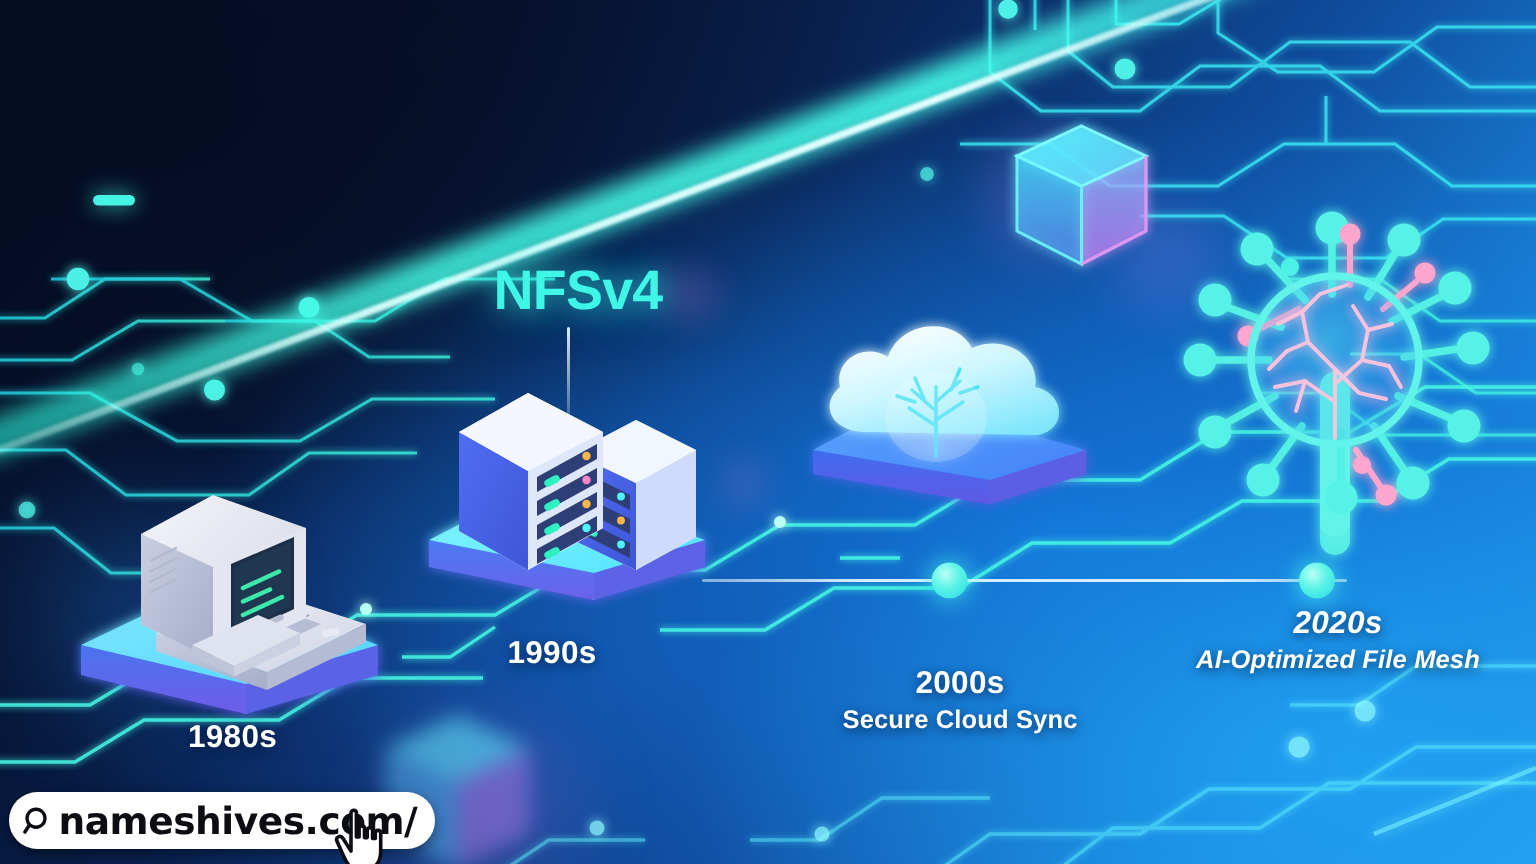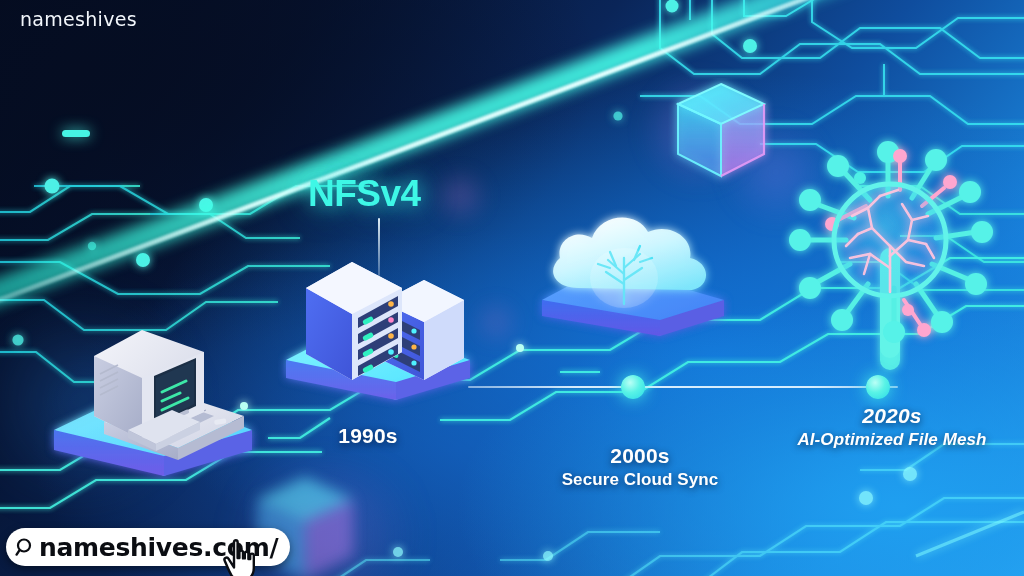--- a/index.html
+++ b/index.html
@@ -74,20 +74,21 @@
     background:#46f4e4;
     box-shadow:0 0 14px rgba(70,244,228,.85);
   }
 
   
   .eralabel{
     position:absolute;
     font-size:37px;font-weight:bold;letter-spacing:-.5px;
     color:#3ef7e6;
     text-shadow:0 0 20px rgba(62,247,230,.8), 0 0 40px rgba(40,210,235,.4);
+    margin-left:21px;
   }
   .stem{
     position:absolute;width:2px;border-radius:2px;
     background:linear-gradient(180deg,rgba(235,248,255,.95),rgba(235,248,255,.25));
   }
 
   
   .nodelabel{position:absolute;text-align:center;color:#ffffff;}
   .nodelabel .yr{
     font-size:21px;font-weight:bold;letter-spacing:.2px;
@@ -271,21 +272,20 @@
   </svg>
 
   <svg class="obj" style="left:240px;top:470px;filter:blur(7px);opacity:.8;" width="130" height="130" viewBox="0 0 106 116">
     <g>
       <path d="M53 6 L96 26 L53 46 L10 26 Z" fill="#63eaff" opacity=".7"></path>
       <path d="M10 26 L53 46 L53 98 L10 76 Z" fill="#55bbf5" opacity=".6"></path>
       <path d="M96 26 L53 46 L53 98 L96 76 Z" fill="#b07ae8" opacity=".6"></path>
     </g>
   </svg>
 
-  <div class="brand">nameshives</div>
 
   <div class="headline-rule"></div>
 
   <svg class="obj" style="left:38px;top:300px;" width="240" height="180" viewBox="0 0 240 180">
     <defs>
       <linearGradient id="slab1T" x1="0" y1="0" x2="1" y2="1">
         <stop offset="0%" stop-color="#7fe9ff"></stop>
           <stop offset="100%" stop-color="#4fd4ff"></stop>
       </linearGradient>
       <linearGradient id="slab1S" x1="0" y1="0" x2="0" y2="1">
@@ -343,20 +343,23 @@
         <path d="M62 88 L80 79"></path>
           <path d="M62 95 L80 86"></path>
       </g>
       <rect x="130" y="118" width="22" height="4" rx="2" fill="#b9bfd3" transform="rotate(-24 130 118)"></rect>
 
       <path d="M90 130 L134 110 L162 122 L118 144 Z" fill="#dfe3ef"></path>
       <path d="M90 130 L90 138 L118 151 L118 144 Z" fill="#bfc5d9"></path>
       <path d="M162 122 L162 130 L118 151 L118 144 Z" fill="#cbd1e2"></path>
     </g>
   </svg>
+  <div class="nodelabel" style="left:85px;top:480px;width:140px;">
+    <span class="yr">1980s</span>
+  </div>
 
   <svg class="obj" style="left:278px;top:248px;" width="200" height="160" viewBox="0 0 200 160">
     <defs>
       <linearGradient id="slab2T" x1="0" y1="0" x2="1" y2="1">
         <stop offset="0%" stop-color="#86f6ff"></stop>
           <stop offset="100%" stop-color="#4ae0ff"></stop>
       </linearGradient>
       <linearGradient id="slab2S" x1="0" y1="0" x2="0" y2="1">
         <stop offset="0%" stop-color="#4b7bf2"></stop>
           <stop offset="100%" stop-color="#6b62ea"></stop>

